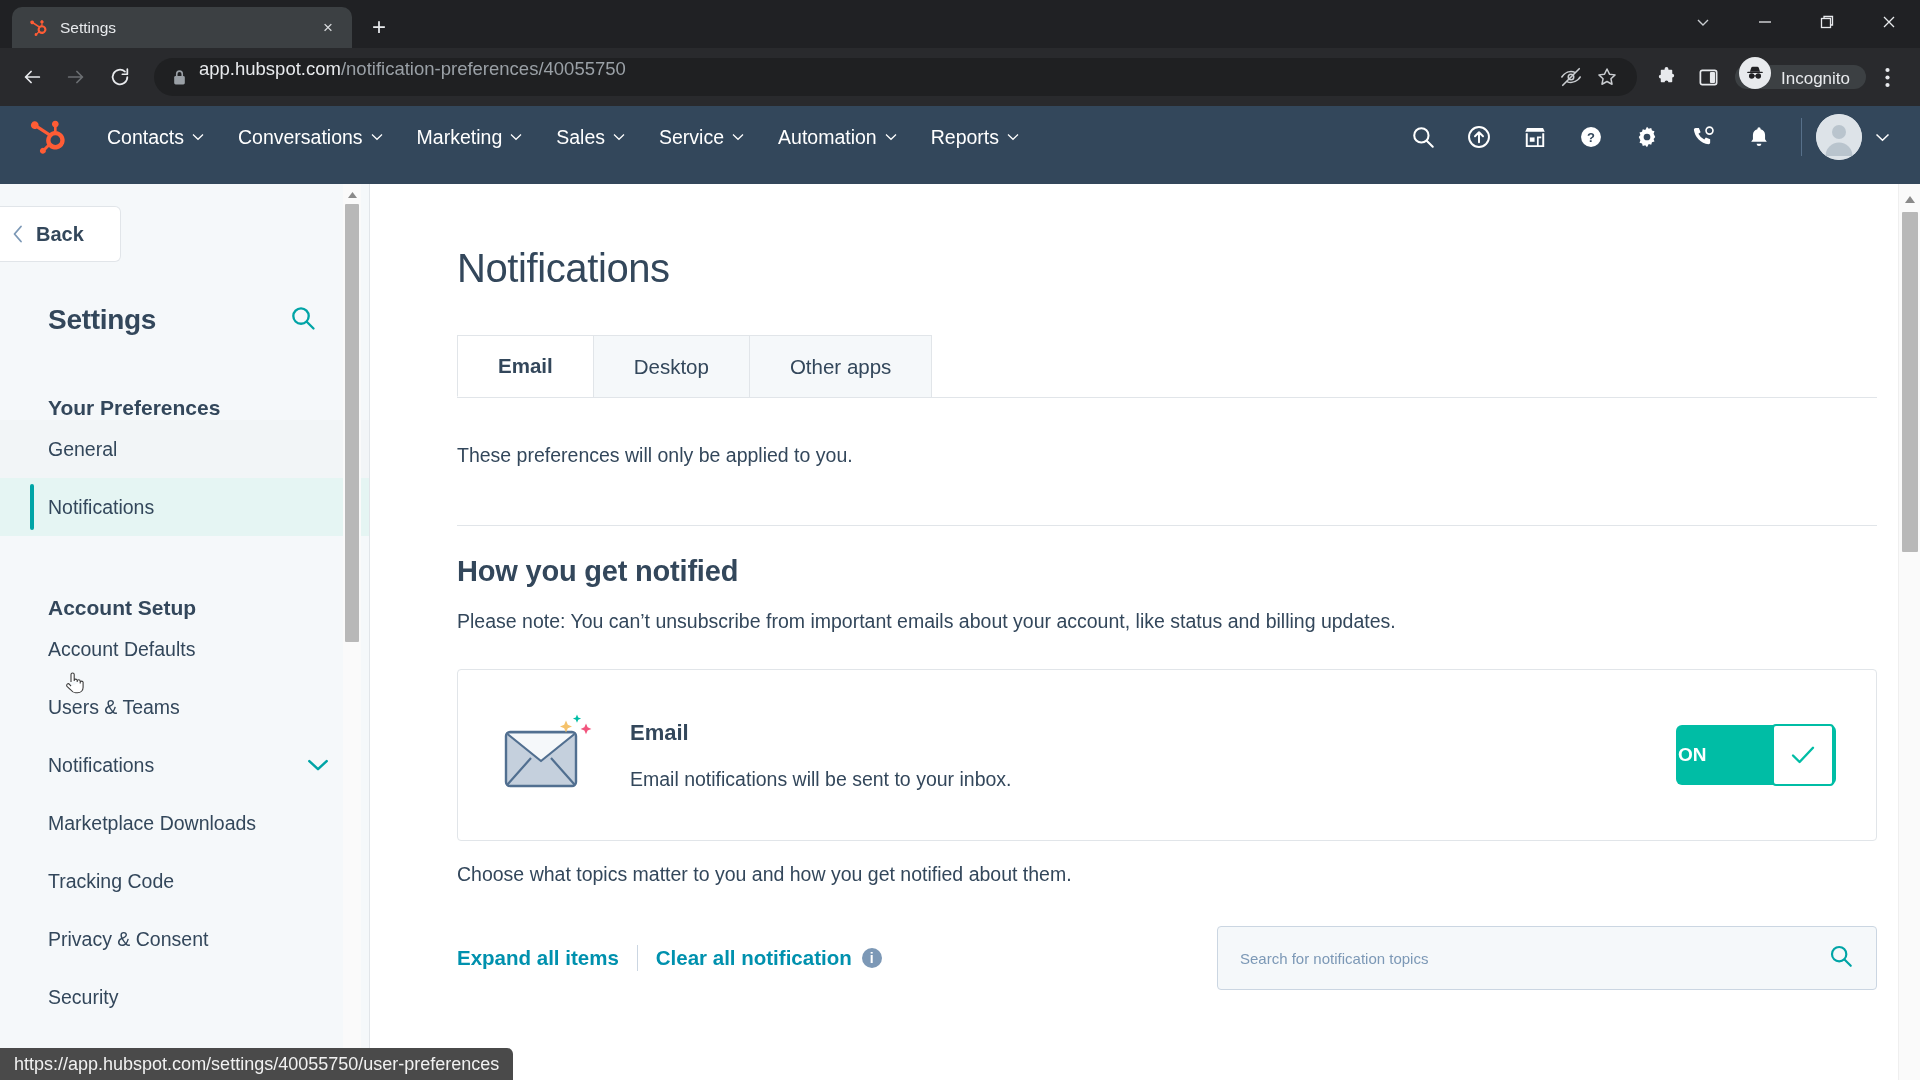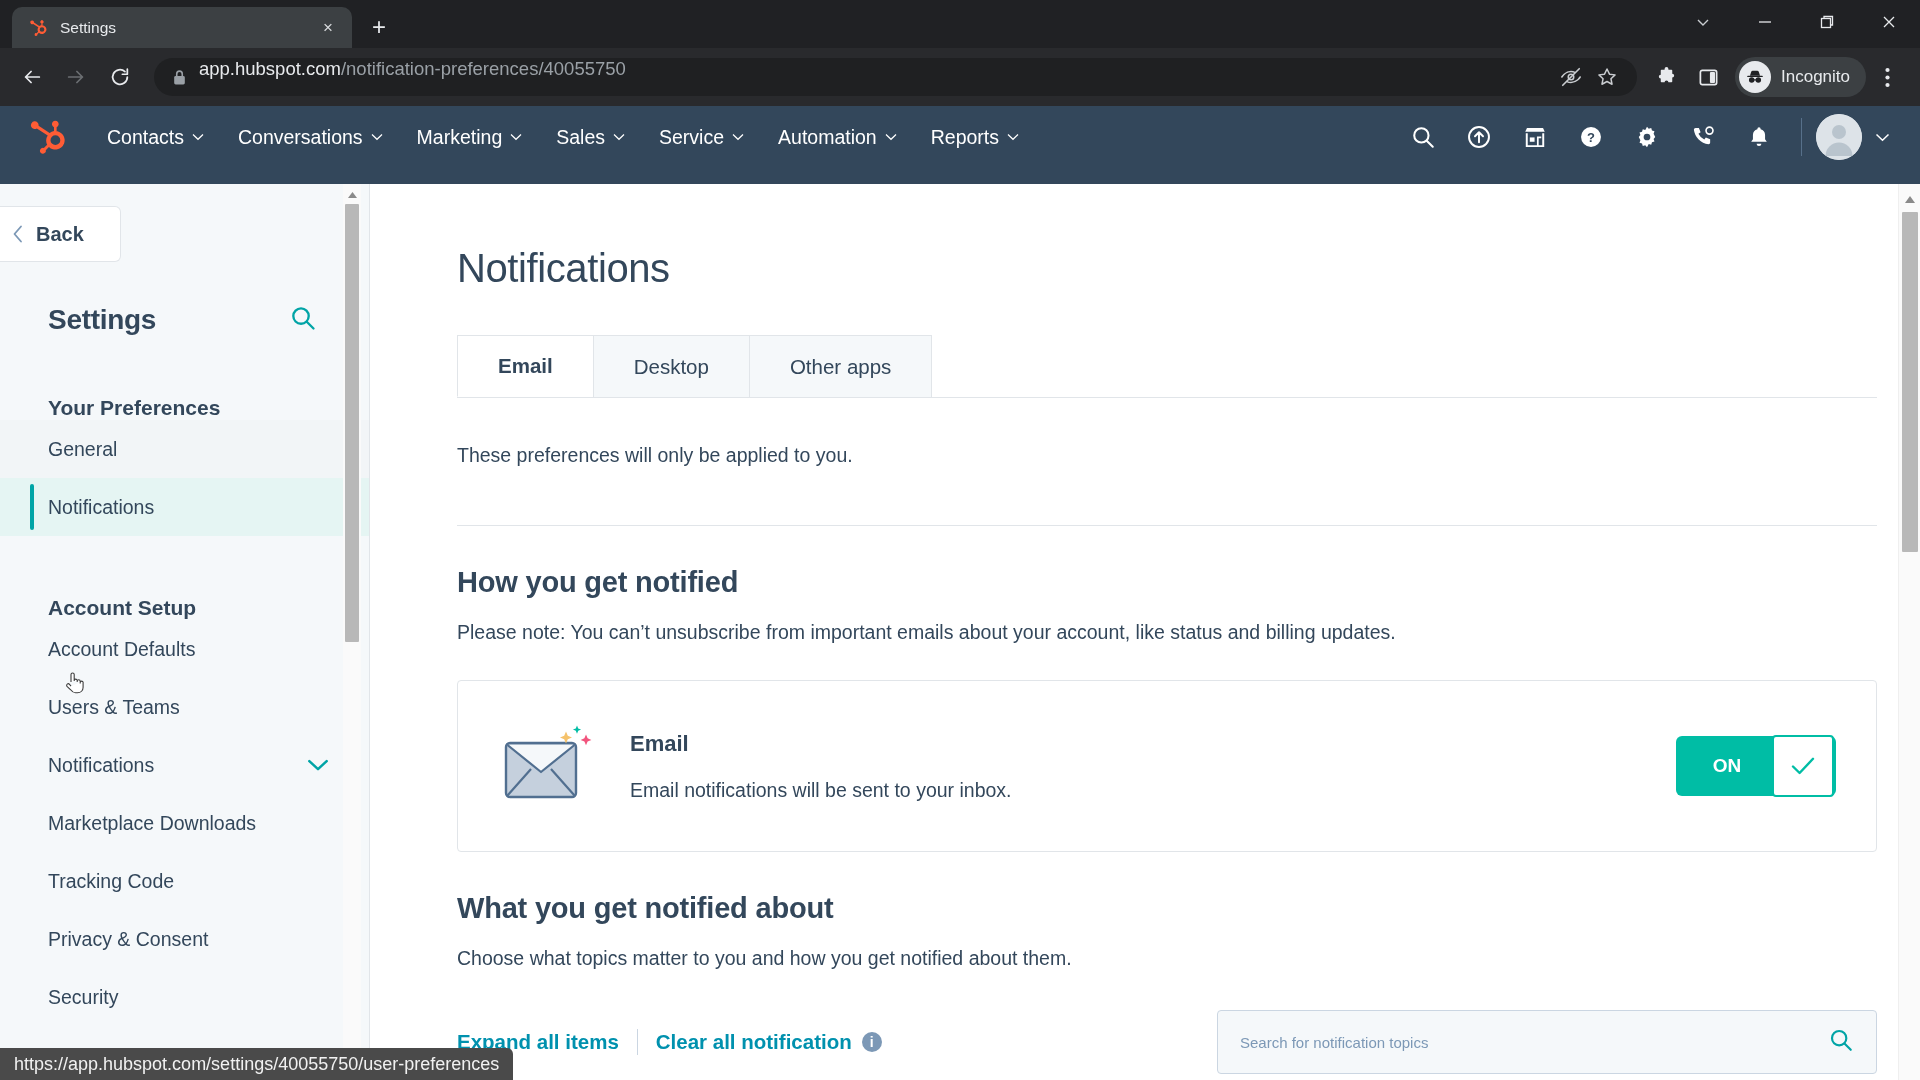--- a/index.html
+++ b/index.html
@@ -67,21 +67,21 @@
   .omnibox .lock { margin-right: 12px; display: flex; align-items: center; flex: 0 0 auto; }
   .url-text {
     font-size: 18.5px; color: #9aa0a6; white-space: nowrap;
     overflow: hidden; text-overflow: ellipsis;
   }
   .url-text .host { color: #e8eaed; }
   .omnibox-icons { margin-left: auto; display: flex; align-items: center; gap: 4px; flex: 0 0 auto; }
   .ob-icon { width: 32px; height: 32px; display: flex; align-items: center; justify-content: center; color: #c9ccd0; }
   .tb-icon { width: 42px; height: 42px; display: flex; align-items: center; justify-content: center; color: #e8eaed; flex: 0 0 42px; }
   .incognito-pill {
-    display: flex; align-items: center; height: 40px;
+    display: flex; align-items: flex-end; height: 24px;
     background: #3c4043; border-radius: 20px; padding: 0 16px 0 4px;
     margin-left: 6px; gap: 10px;
   }
   .incognito-avatar {
     width: 32px; height: 32px; border-radius: 50%; background: #e8eaed;
     display: flex; align-items: center; justify-content: center;
   }
   .incognito-label { color: #e8eaed; font-size: 17px; }
 
   
@@ -185,41 +185,41 @@
     font-size: 20.5px; color: #33475b;
     background: #f5f8fa; border: 1px solid #e1e5e9;
     border-bottom: none; margin-right: -1px;
   }
   .tab-item.active {
     background: #ffffff; font-weight: bold;
     border-bottom: 1px solid #ffffff; margin-bottom: -1px;
   }
   .intro-text { font-size: 19.5px; color: #33475b; padding: 46px 0 0 0; }
   .hr { width: 1420px; height: 1px; background: #e1e5e9; margin-top: 58px; }
-  .section-h { font-size: 29px; font-weight: bold; color: #33475b; margin-top: 40px; letter-spacing: -0.2px; }
+  .section-h { font-size: 29px; font-weight: bold; color: #33475b; margin-top: 29px; letter-spacing: -0.2px; }
   .section-p { font-size: 19.5px; color: #33475b; margin-top: 22px; }
 
   .channel-card {
     width: 1420px; margin-top: 36px; border: 1px solid #e1e5e9;
     border-radius: 4px; height: 172px;
     display: flex; align-items: center; padding: 0 42px 0 38px;
   }
   .channel-icon { width: 100px; flex: 0 0 100px; display: flex; align-items: center; justify-content: center; }
   .channel-text { margin-left: 34px; flex: 1; }
   .channel-title { font-size: 22px; font-weight: bold; color: #33475b; }
   .channel-sub { font-size: 19.5px; color: #33475b; margin-top: 22px; }
   .toggle {
     width: 156px; height: 56px; border-radius: 4px;
     background: #00bda5; display: flex; align-items: center;
     position: relative; flex: 0 0 156px;
     box-shadow: 0 0 0 2px #00bda5;
   }
   .toggle-label {
     color: #ffffff; font-size: 19px; font-weight: bold;
-    width: 98px; text-align: center;
+    width: 98px; 
   }
   .toggle-knob {
     position: absolute; right: 0; top: -3px;
     width: 62px; height: 62px; background: #ffffff;
     border: 2px solid #00bda5; border-radius: 4px;
     display: flex; align-items: center; justify-content: center;
   }
 
   .topics-row {
     width: 1420px; margin-top: 40px;
@@ -607,21 +607,20 @@
           <div class="toggle">
             <span class="toggle-label">ON</span>
             <span class="toggle-knob">
               <svg width="26" height="22" viewBox="0 0 26 22">
                   <path d="M3 11.5L9.6 18 23 3.8" stroke="#00bda5" stroke-width="2.4" fill="none" stroke-linecap="round" stroke-linejoin="round"></path>
                 </svg>
             </span>
           </div>
         </div>
 
-        <div class="section-h">What you get notified about</div>
         <div class="section-p">Choose what topics matter to you and how you get notified about them.</div>
 
         <div class="topics-row">
           <div class="link-row">
             <span class="tlink">Expand all items</span>
             <span class="tlink-sep"></span>
             <span class="tlink">Clear all notification</span>
             <span class="info-i">i</span>
           </div>
           <div class="search-box">

